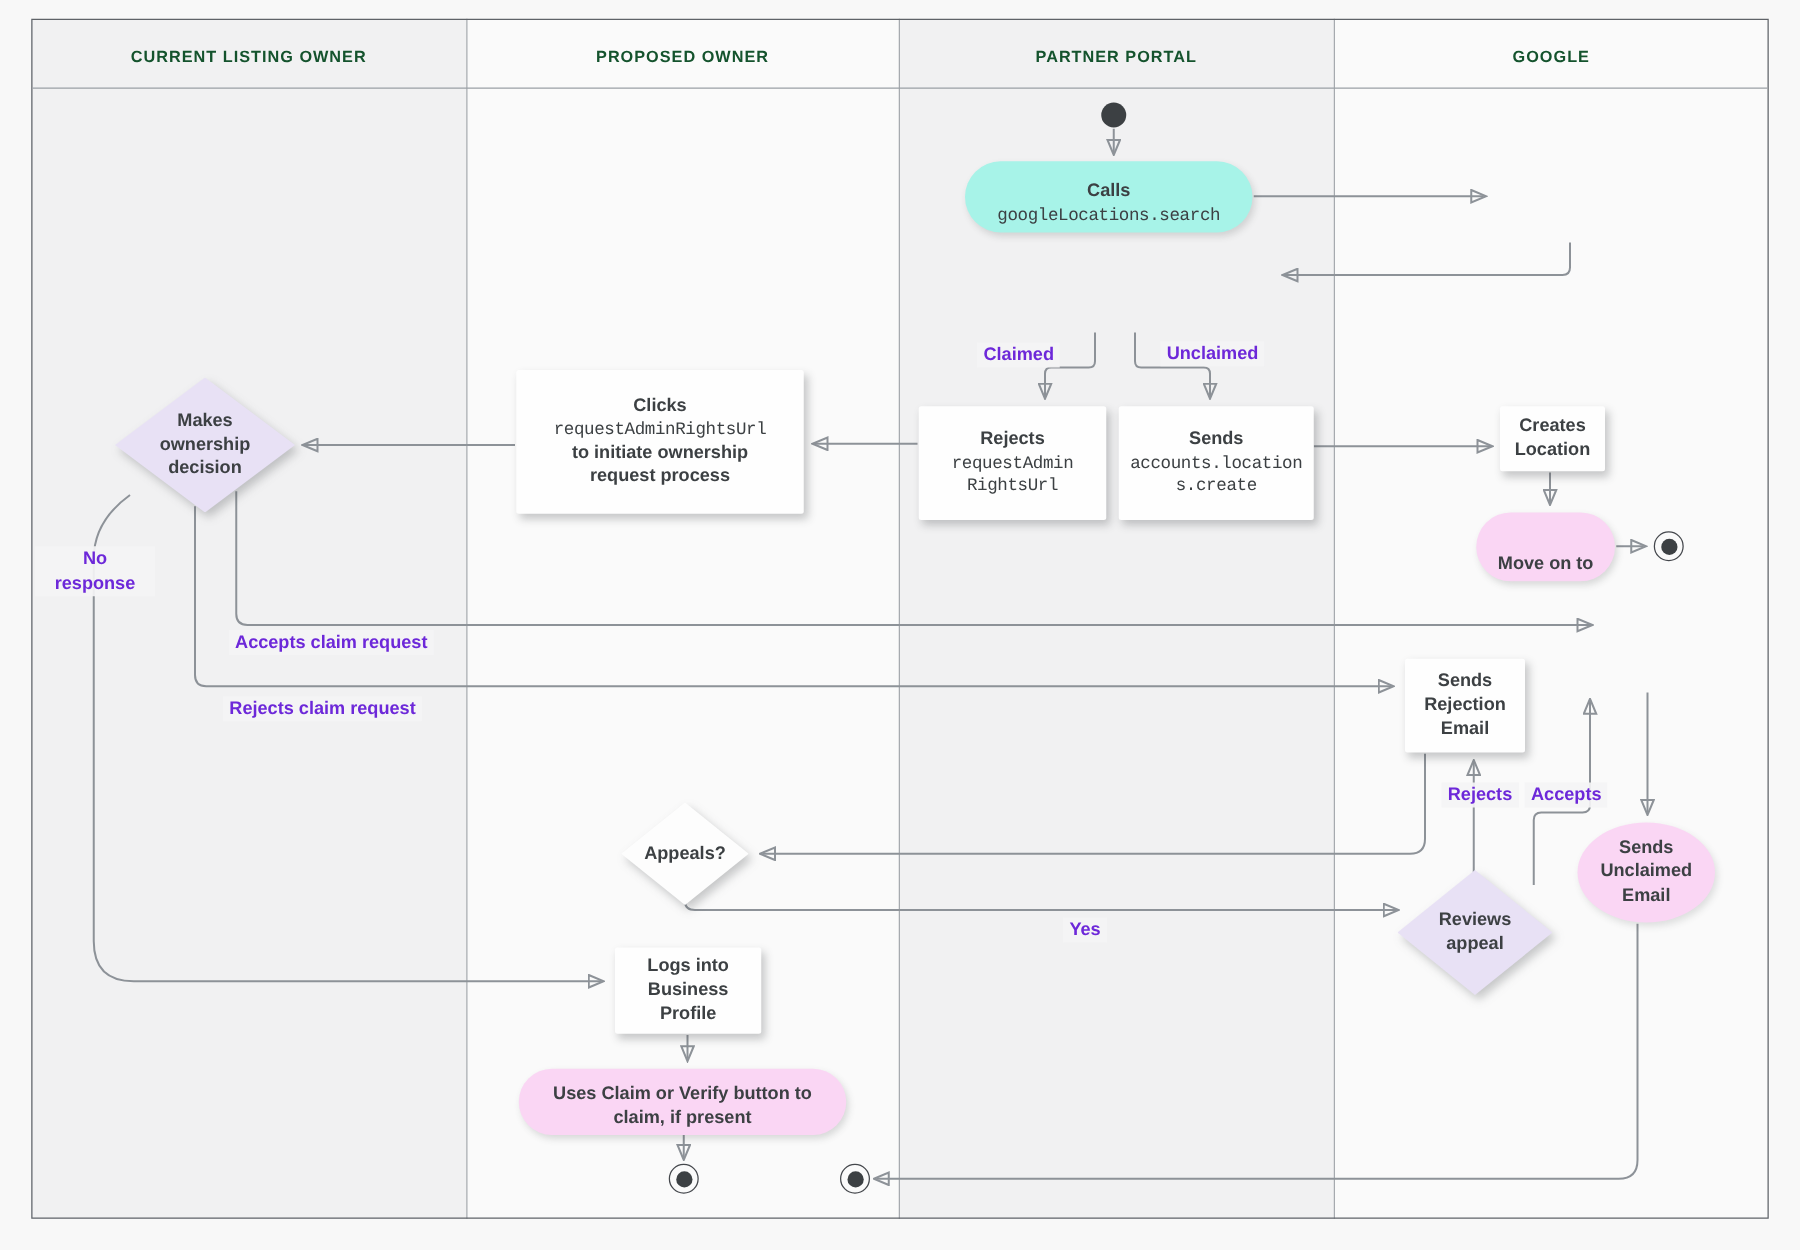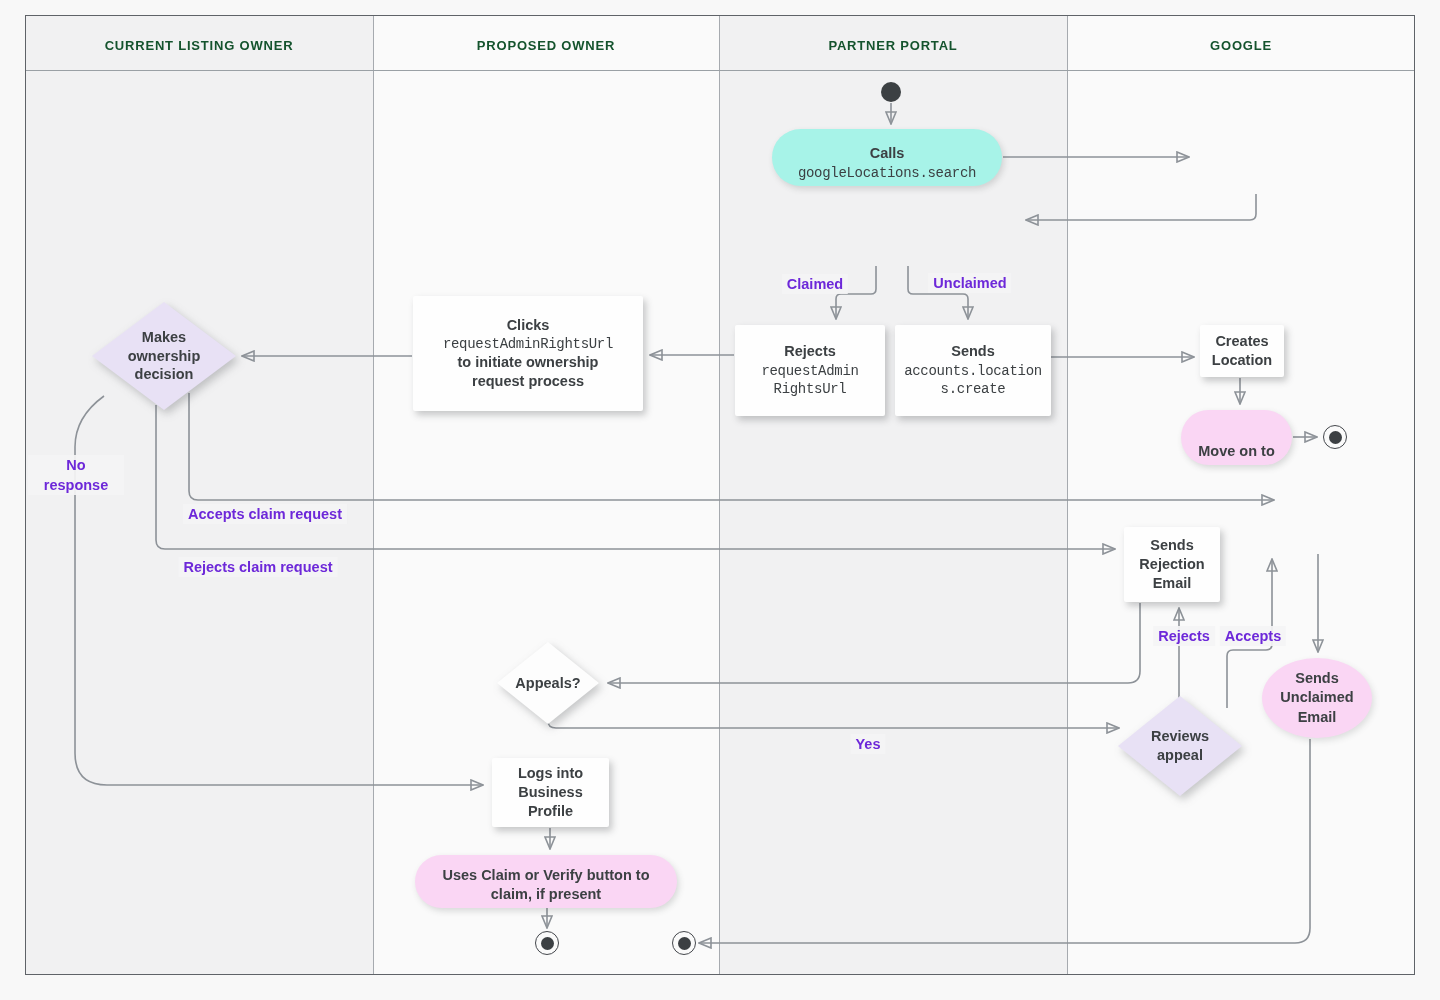--- a/index.html
+++ b/index.html
@@ -30,21 +30,21 @@
   .lav{background:#e8e1f5;}
   .white{background:#fdfdfd;}
   .mono{font-family:Liberation Mono, monospace;font-weight:400;font-size:14px;letter-spacing:-.3px;}
   .wrapcode{display:inline-block;word-break:break-all;}
   .start-node{position:absolute;width:20px;height:20px;border-radius:50%;background:#3c4043;}
   .end-node{position:absolute;width:24px;height:24px;border-radius:50%;border:1.6px solid #44474c;
             background:#fafafa;box-sizing:border-box;display:flex;align-items:center;justify-content:center;}
   .end-node .dot{width:13px;height:13px;border-radius:50%;background:#3c4043;}
   .edge-label{position:absolute;transform:translate(-50%,-50%);font-size:14.5px;font-weight:700;color:#6d28d9;
               background:rgba(244,244,245,.92);padding:0 5px;white-space:nowrap;line-height:20px;text-align:center;}
-  .edge-label.wrap{white-space:normal;width:86px;margin-top:18px;}
+  .edge-label.wrap{white-space:normal;width:86px;}
 </style>
 </head>
 <body>
 
 <div class="canvas">
 
   <div class="lane l1"></div>
   <div class="lane l2"></div>
   <div class="lane l3"></div>
   <div class="lane l4"></div>

